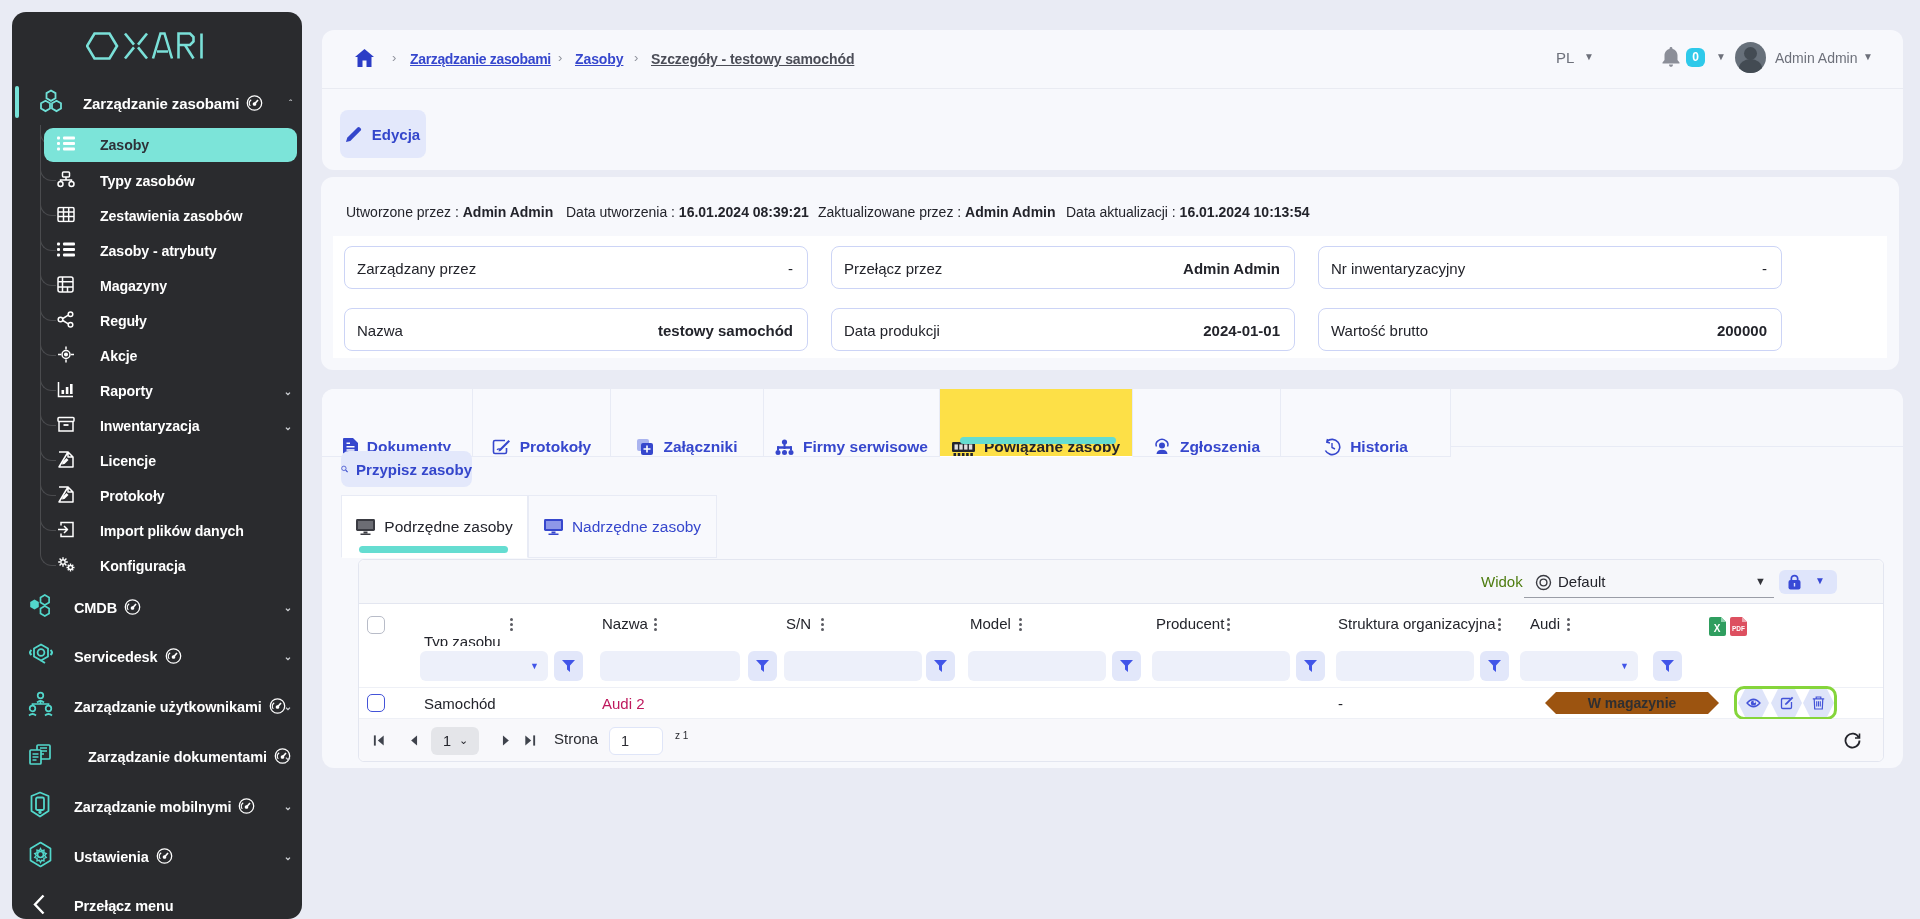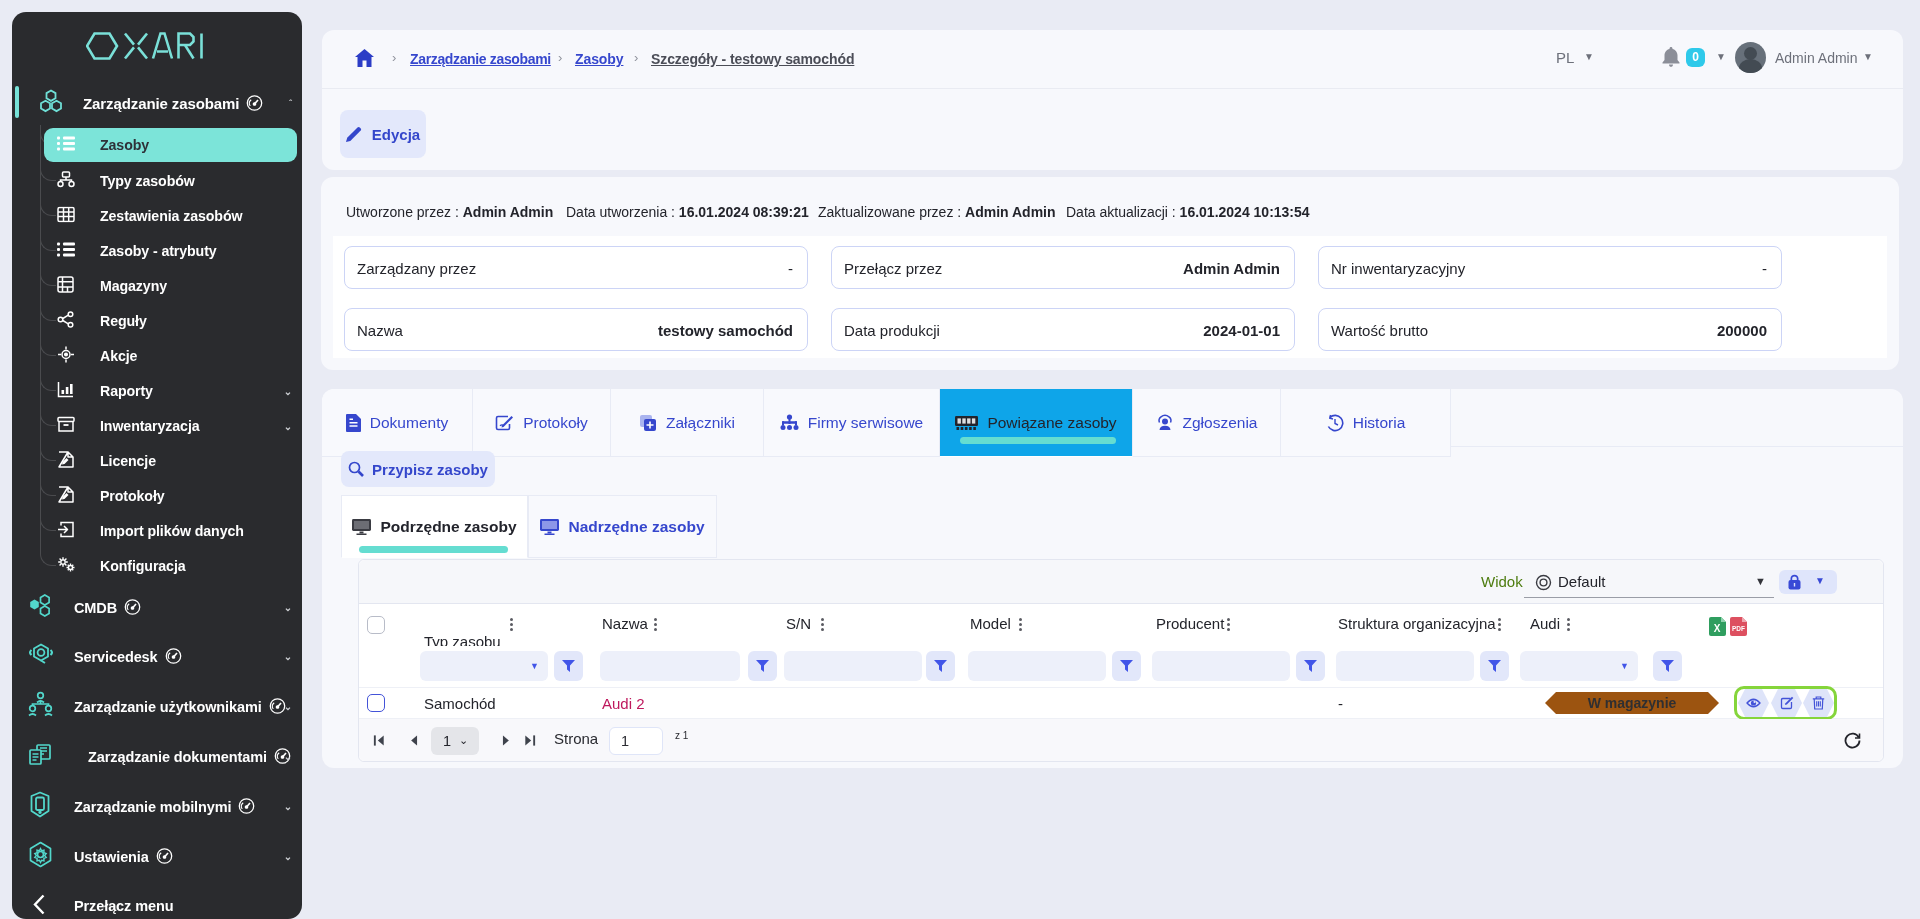--- a/index.html
+++ b/index.html
@@ -22,25 +22,25 @@
 #card1 { left:322px; top:30px; width:1581px; height:140px; }
 #card2 { left:321px; top:177px; width:1578px; height:193px; }
 #card3 { left:322px; top:389px; width:1581px; height:379px; }
 .bluelink { color:#3647cd; text-decoration:underline; font-weight:600; }
 .btn-lav { position:absolute; white-space:nowrap; background:#e3e8fb; border-radius:8px; color:#3446cb; font-size:15px; font-weight:600; display:flex; align-items:center; justify-content:center; }
 
 .fbox { position:absolute; width:464px; height:43px; background:#fff; border:1px solid #ccd4f6; border-radius:8px; font-size:15px; color:#23242b; }
 .fbox .lab { position:absolute; left:12px; top:50%; transform:translateY(-50%); }
 .fbox .val { position:absolute; right:14px; top:50%; transform:translateY(-50%); font-weight:700; }
 
-.tab { position:absolute; top:0; height:68px; background:#f8f9fd; border-right:1px solid #e8ebf5; border-bottom:1px solid #e8ebf5; color:#3647cd; font-size:15.5px; font-weight:400; display:flex; align-items:center; justify-content:center; gap:9px; }
+.tab { position:absolute; top:0; height:68px; background:#f8f9fd; border-right:1px solid #e8ebf5; border-bottom:1px solid #e8ebf5; color:#3647cd; font-size:15.5px; font-weight:700; display:flex; align-items:flex-end; justify-content:center; gap:9px; }
 .tab.first { border-left:none; }
-.tab.active { background:#0ea5e9; border-bottom:1px solid #fff; color:#23242c; }
+.tab.active { background:#fde047; border-bottom:1px solid #fff; color:#23242c; }
 .tealbar { position:absolute; height:7px; background:#65ddd1; border-radius:4px; }
-.stab { position:absolute; top:106px; height:63px; background:#f8f9fd; border:1px solid #e8ebf5; color:#3647cd; font-size:15.5px; font-weight:700; display:flex; align-items:center; justify-content:center; gap:9px; }
+.stab { position:absolute; top:106px; height:63px; background:#f8f9fd; border:1px solid #e8ebf5; color:#3647cd; font-size:15.5px; font-weight:400; display:flex; align-items:center; justify-content:center; gap:9px; }
 .stab.active { background:#fff; border-bottom-color:#fff; color:#23242c; }
 
 #grid { position:absolute; left:36px; top:170px; width:1526px; height:203px; background:#fff; border:1px solid #e3e6f0; border-radius:6px; }
 #gtoolbar { position:absolute; left:0; top:0; width:1524px; height:44px; background:#f6f7fa; border-bottom:1px solid #e3e6f0; border-radius:6px 6px 0 0; }
 #ghead { position:absolute; left:0; top:44px; width:1524px; height:42px; background:#fff; font-size:15px; color:#23242b; }
 #gfilter { position:absolute; left:0; top:86px; width:1524px; height:41px; background:#fff; }
 #grow { position:absolute; left:0; top:127px; width:1524px; height:32px; background:#fff; border-top:1px solid #eef0f6; border-bottom:1px solid #eef0f6; font-size:15px; color:#23242b; }
 #gpager { position:absolute; left:0; top:159px; width:1524px; height:42px; background:#f8f8fb; border-radius:0 0 6px 6px; font-size:14.5px; color:#2a2b31; }
 .finput { position:absolute; top:5px; height:30px; background:#edf0fa; border-radius:6px; }
 .fbtn { position:absolute; top:5px; width:29px; height:30px; background:#e2e7fa; border-radius:6px; display:flex; align-items:center; justify-content:center; }
@@ -420,21 +420,21 @@
       </svg>Zgłoszenia
   </div>
   <div class="tab" style="left:959px;width:170px">
     <svg width="18" height="18" viewBox="0 0 18 18" fill="none" stroke="#3647cd" stroke-width="1.6">
         <path d="M3.8 3.6 A 7.6 7.6 0 1 1 2.4 12.5"></path>
         <path d="M4.5 1 L3.8 4.3 L7 5" stroke-width="1.4"></path>
         <path d="M9 5 L9 9.5 L12 11" stroke-width="1.4"></path>
       </svg>Historia
   </div>
   <div class="tealbar" style="left:638px;top:48px;width:156px"></div>
-  <div class="btn-lav" style="left:19px;top:62px;width:154px;height:36px;font-size:15px">
+  <div class="btn-lav" style="left:19px;top:62px;width:131px;height:36px;font-size:15px">
     <svg width="16" height="16" viewBox="0 0 16 16" fill="none" stroke="#3446cb" stroke-width="1.7" style="margin-right:8px">
         <circle cx="6.5" cy="6.5" r="5"></circle>
         <path d="M10.5 10.5 L15 15" stroke-width="2.6"></path>
       </svg>Przypisz zasoby
   </div>
   <div class="stab active" style="left:19px;width:187px">
     <svg width="19" height="16" viewBox="0 0 19 16" fill="#3a3b42">
         <rect x="0" y="0" width="19" height="12" rx="1.4"></rect>
         <rect x="2" y="2" width="15" height="8" fill="#6c6d74"></rect>
         <rect x="7.5" y="12.5" width="4" height="2"></rect>

